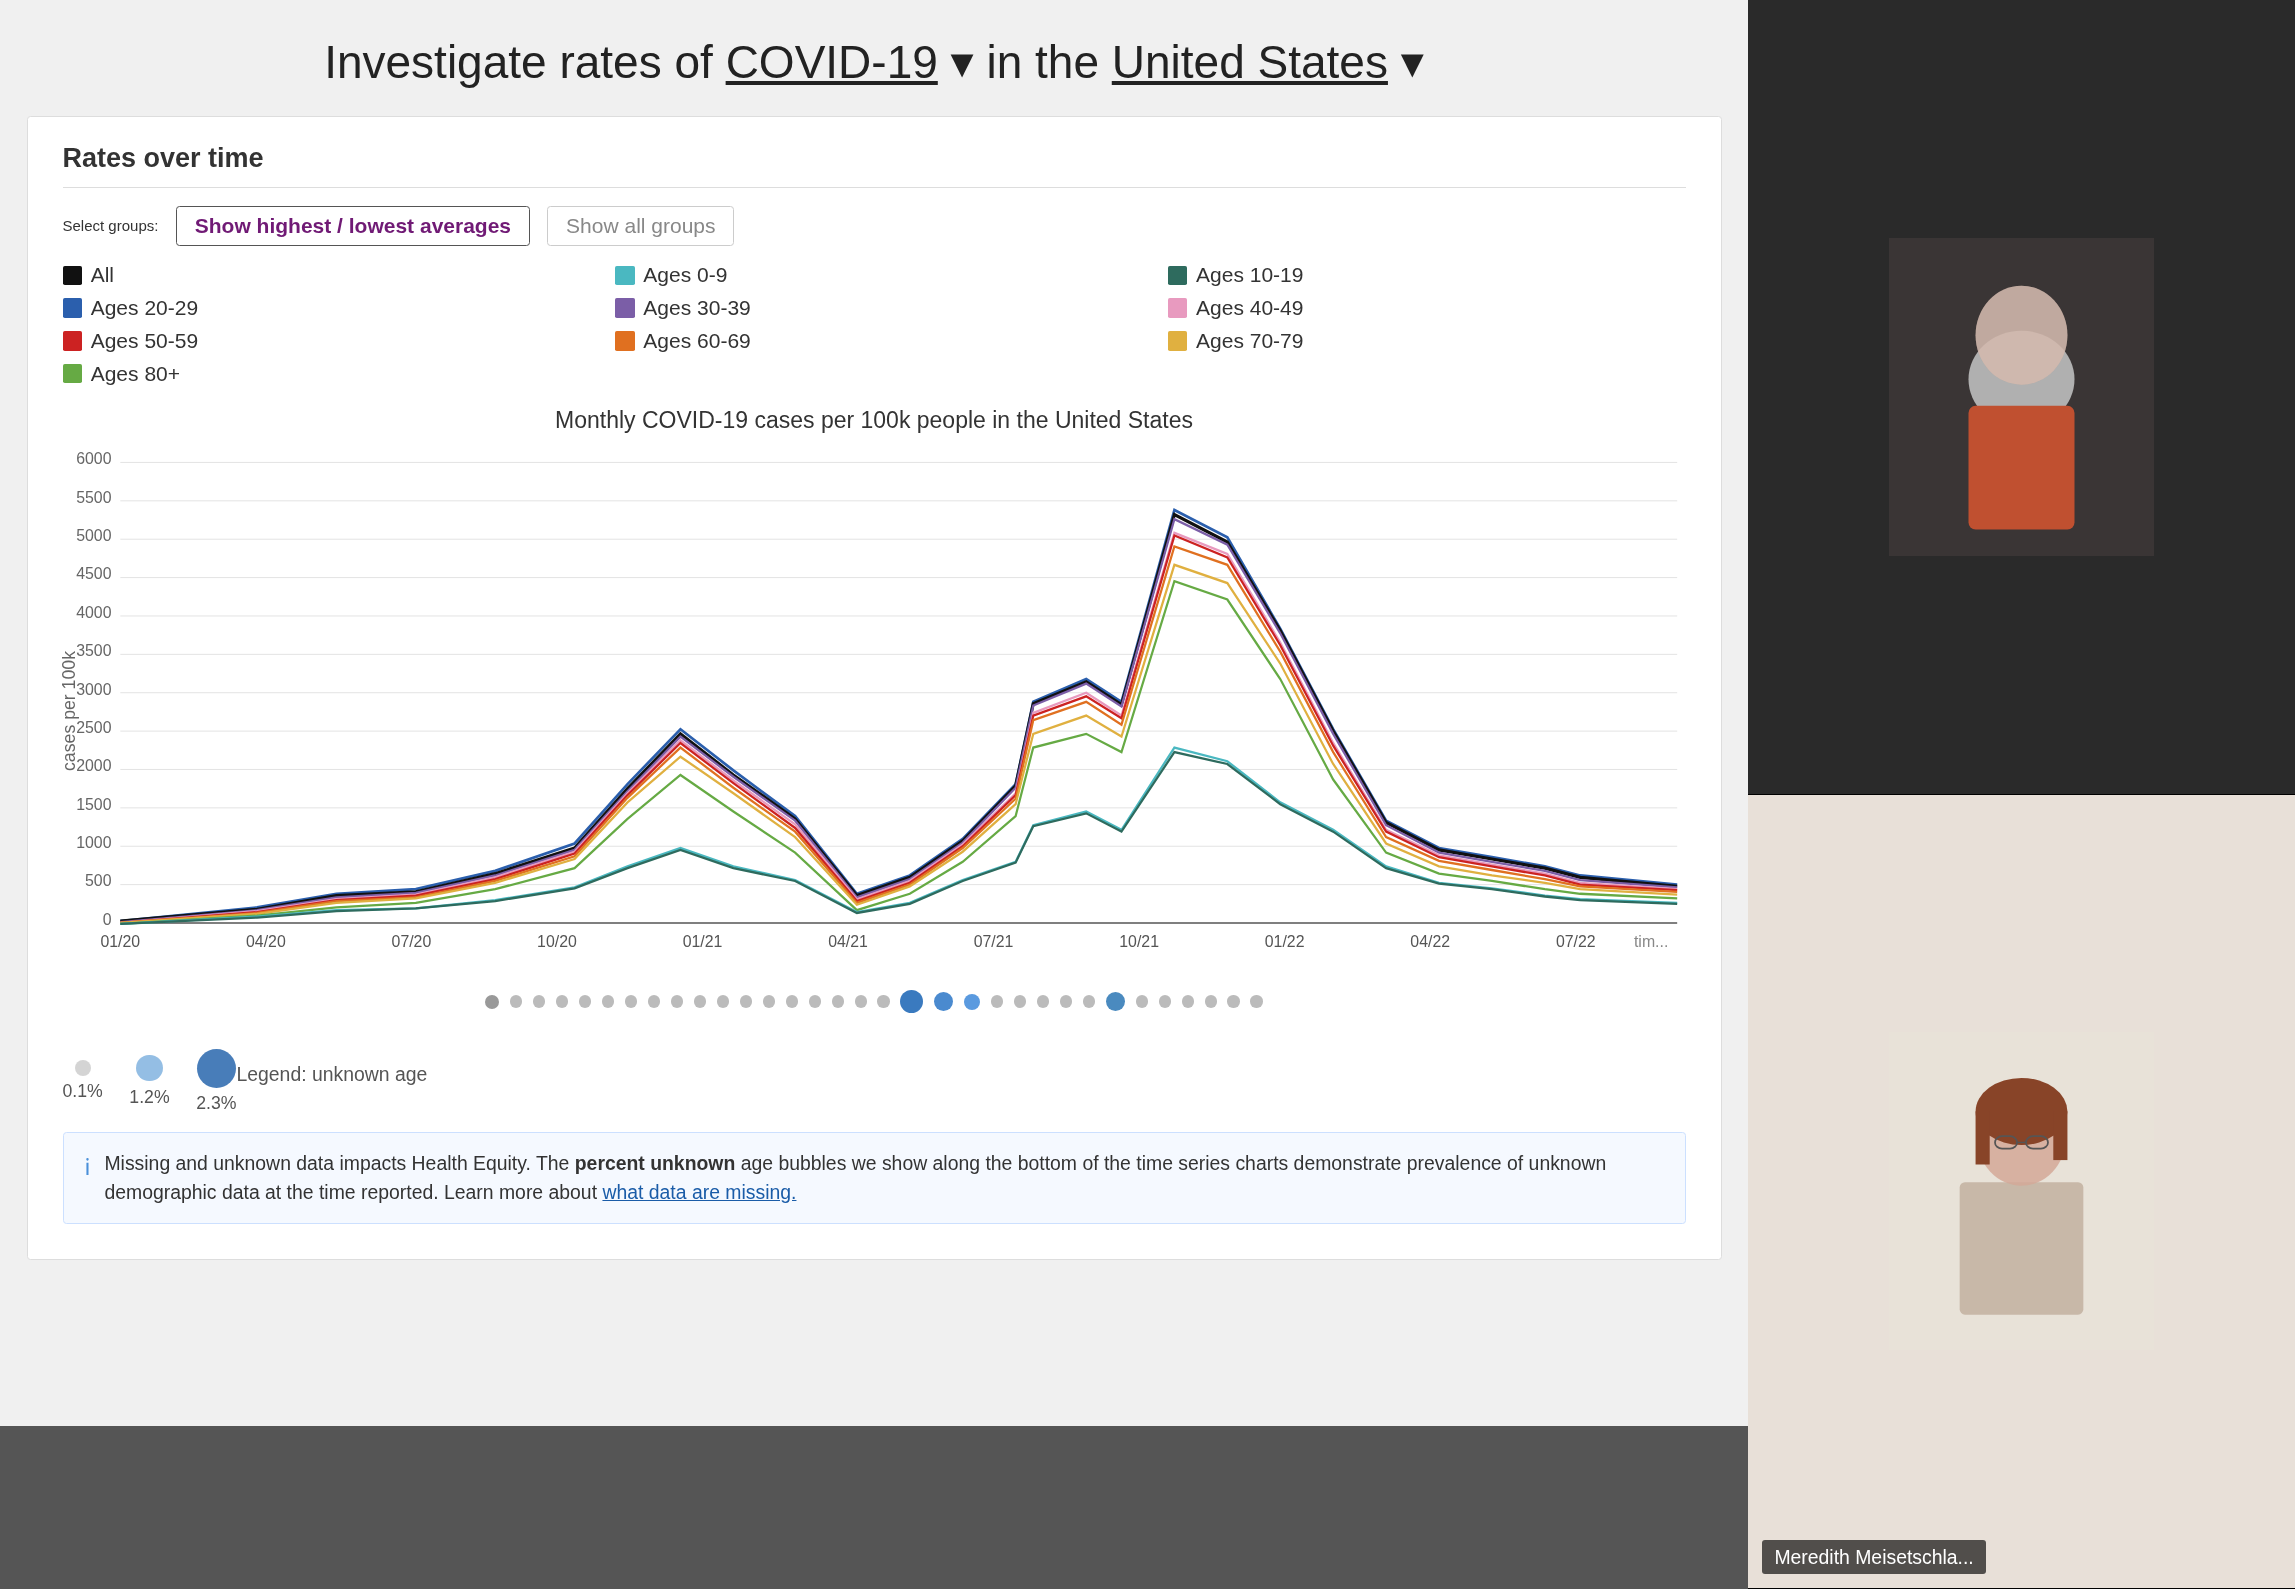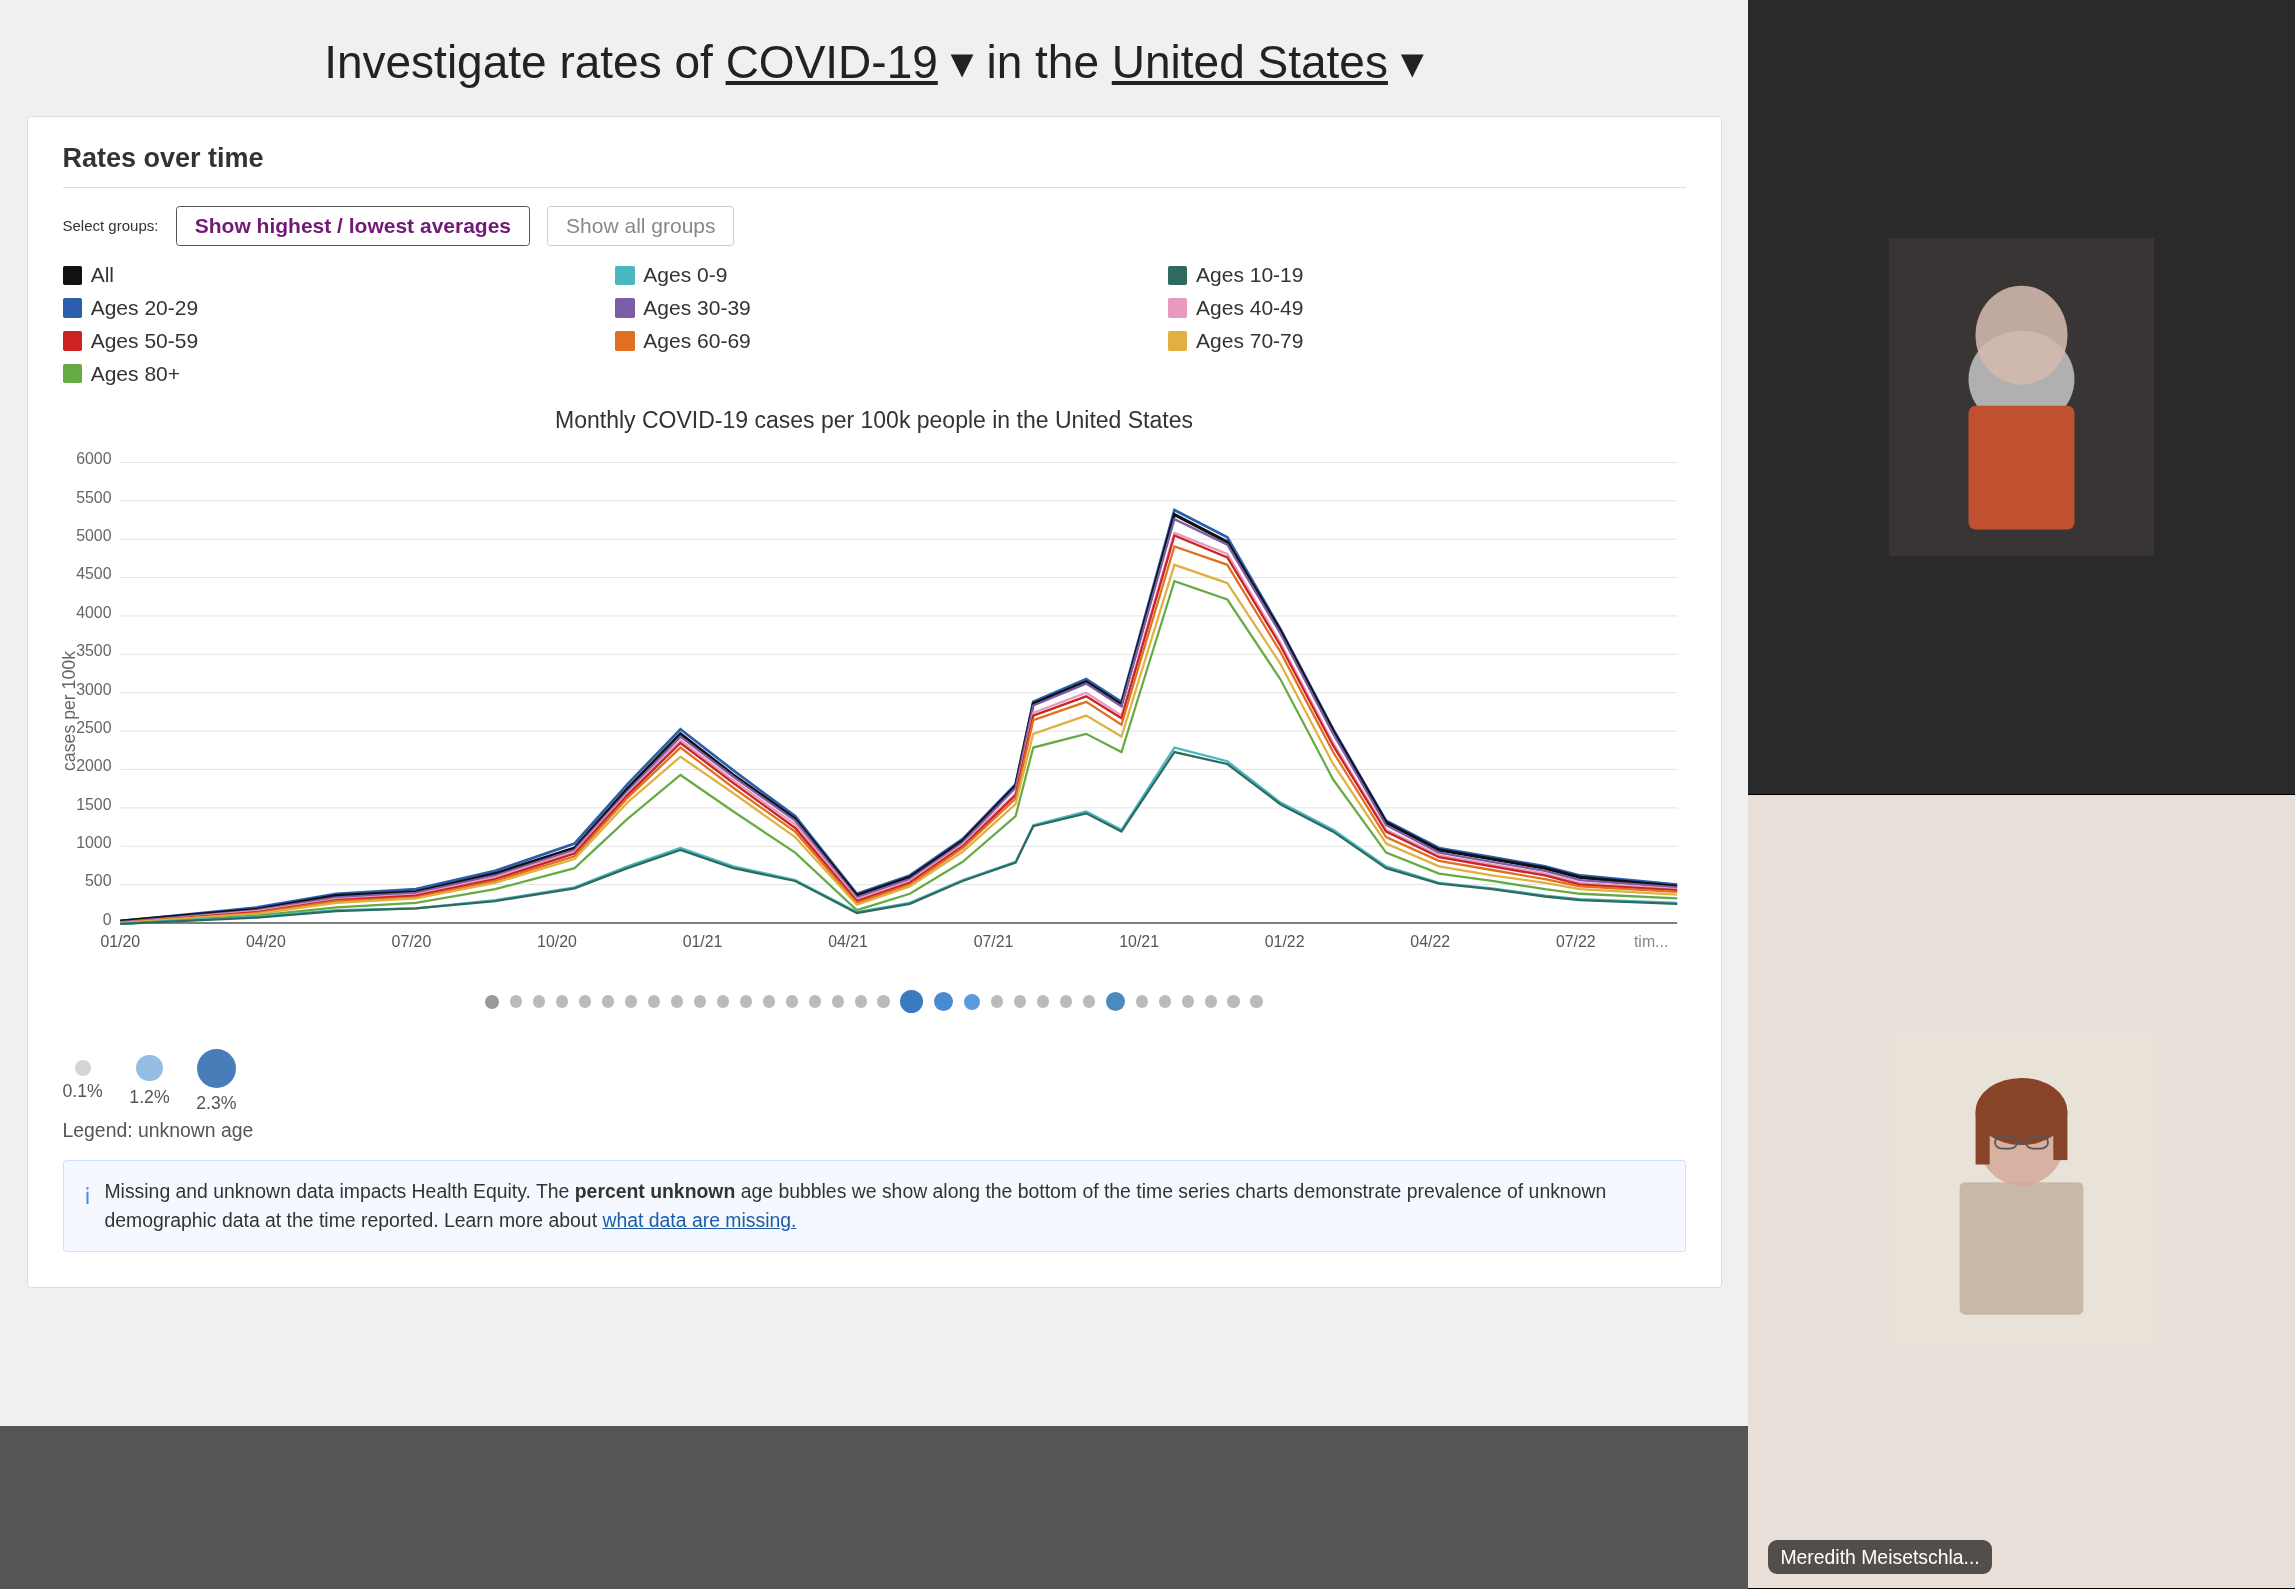--- a/index.html
+++ b/index.html
@@ -237,26 +237,26 @@
       height: 100%;
       background: #e8e0d8;
       display: flex;
       align-items: center;
       justify-content: center;
     }
 
     .video-name-badge-bottom {
       position: absolute;
       bottom: 14px;
-      left: 20px;
+      left: 14px;
       background: rgba(0,0,0,0.65);
       color: #fff;
       font-size: 19.4px;
       padding: 5.3px 12.4px;
-      border-radius: 9px;
+      border-radius: 3px;
     }
   </style>
 </head>
 <body>
 
 <div class="main-panel">
 
   <div class="page-title">
     <span>Investigate rates of </span>
     <span class="underline">COVID-19</span>
@@ -420,21 +420,21 @@
         <div style="width: 12.4px; height: 12.4px; border-radius: 50%; background: rgb(187, 187, 187); flex-shrink: 0;"></div>
         <div style="width: 19.4px; height: 19.4px; border-radius: 50%; background: rgb(74, 138, 191); flex-shrink: 0;"></div>
         <div style="width: 12.4px; height: 12.4px; border-radius: 50%; background: rgb(187, 187, 187); flex-shrink: 0;"></div>
         <div style="width: 12.4px; height: 12.4px; border-radius: 50%; background: rgb(187, 187, 187); flex-shrink: 0;"></div>
         <div style="width: 12.4px; height: 12.4px; border-radius: 50%; background: rgb(187, 187, 187); flex-shrink: 0;"></div>
         <div style="width: 12.4px; height: 12.4px; border-radius: 50%; background: rgb(187, 187, 187); flex-shrink: 0;"></div>
         <div style="width: 12.4px; height: 12.4px; border-radius: 50%; background: rgb(187, 187, 187); flex-shrink: 0;"></div>
         <div style="width: 12.4px; height: 12.4px; border-radius: 50%; background: rgb(187, 187, 187); flex-shrink: 0;"></div>
       </div>
 
-    <div style="display:flex; flex-direction:column; align-items:flex-start; margin-top:17.7px;">
+    <div style="display:flex; flex-direction:row; align-items:center; margin-top:17.7px;">
       <div class="bubble-legend">
         <div class="bubble-legend-item">
           <div class="bubble-legend-circle" style="width:16px;height:16px; background:#aaa; opacity:0.5;"></div>
           <span class="bubble-legend-label">0.1%</span>
         </div>
         <div class="bubble-legend-item">
           <div class="bubble-legend-circle" style="width:26.5px;height:26.5px; background:#5b9bd5; opacity:0.65;"></div>
           <span class="bubble-legend-label">1.2%</span>
         </div>
         <div class="bubble-legend-item">

